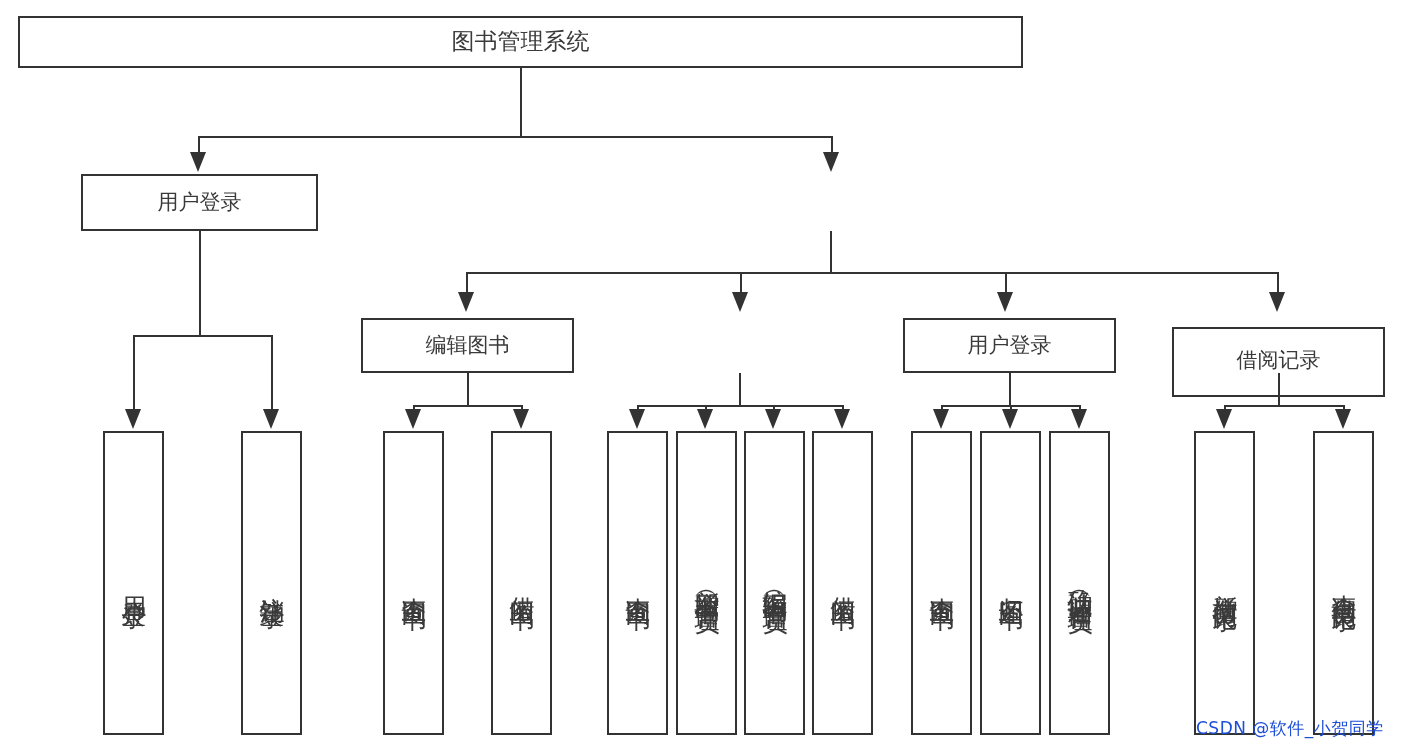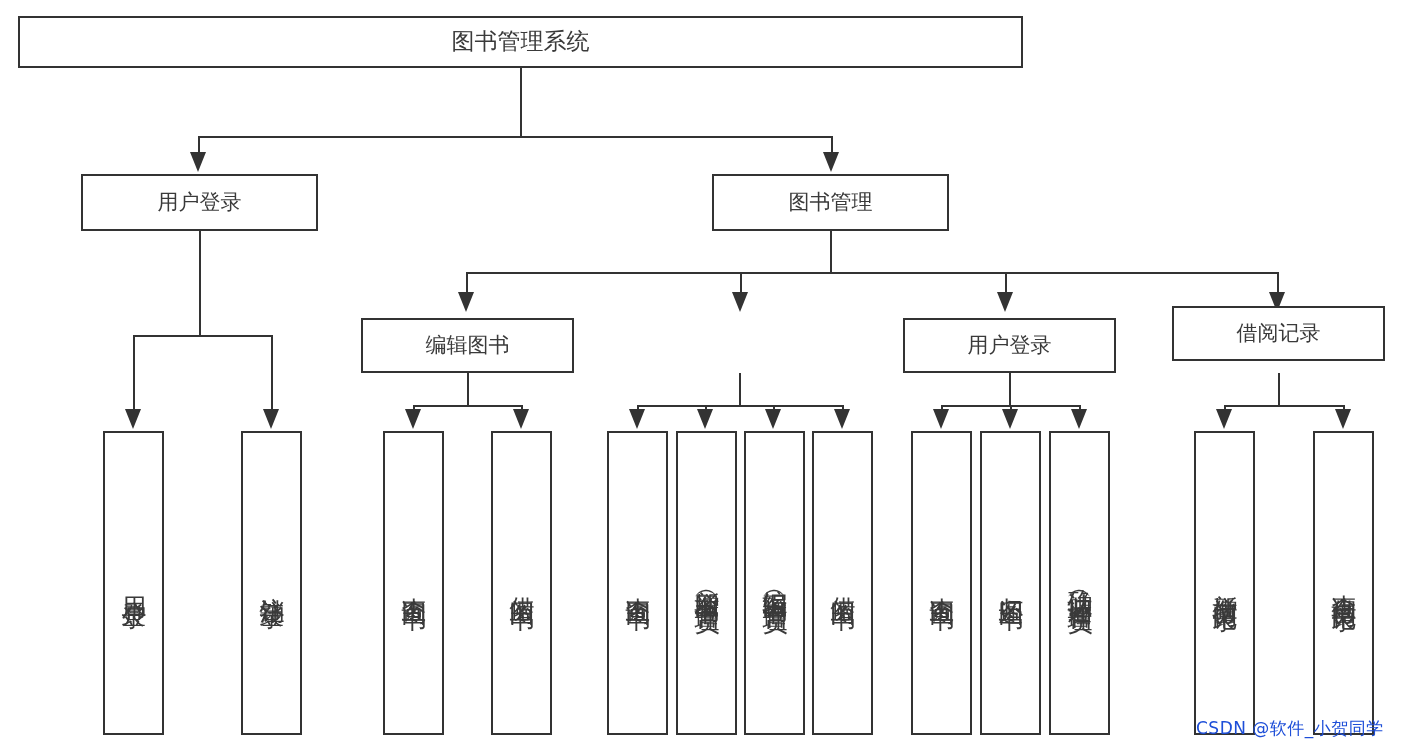--- a/index.html
+++ b/index.html
@@ -92,23 +92,20 @@
   <div class="hline" style="left:198px;top:136px;width:634px;"></div>
   <div class="vline" style="left:198px;top:136px;height:18px;"></div>
   <div class="arrow" style="left:190px;top:152px;"></div>
   <div class="vline" style="left:831px;top:136px;height:18px;"></div>
   <div class="arrow" style="left:823px;top:152px;"></div>
 
   <div class="node lvl2" style="left:81px;top:174px;width:237px;height:57px;">
     <span>用户登录</span>
   </div>
 
-  <div class="node lvl2" style="left:712px;top:174px;width:237px;height:57px;">
-    <span>图书管理</span>
-  </div>
 
   <div class="vline" style="left:199px;top:231px;height:104px;"></div>
   <div class="hline" style="left:133px;top:335px;width:139px;"></div>
   <div class="vline" style="left:133px;top:335px;height:76px;"></div>
   <div class="arrow" style="left:125px;top:409px;"></div>
   <div class="vline" style="left:271px;top:335px;height:76px;"></div>
   <div class="arrow" style="left:263px;top:409px;"></div>
 
   <div class="vline" style="left:830px;top:231px;height:41px;"></div>
   <div class="hline" style="left:466px;top:272px;width:812px;"></div>
@@ -127,21 +124,21 @@
 
   <div class="node lvl3" style="left:361px;top:318px;width:213px;height:55px;">
     <span>编辑图书</span>
   </div>
 
 
   <div class="node lvl3" style="left:903px;top:318px;width:213px;height:55px;">
     <span>用户登录</span>
   </div>
 
-  <div class="node lvl3" style="left:1172px;top:306px;width:213px;height:55px;">
+  <div class="node lvl3" style="left:1172px;top:327px;width:213px;height:70px;font-family:Liberation Mono, monospace;">
     <span>借阅记录</span>
   </div>
 
   <div class="vline" style="left:467px;top:373px;height:32px;"></div>
   <div class="hline" style="left:413px;top:405px;width:108px;"></div>
   <div class="vline" style="left:413px;top:405px;height:7px;"></div>
   <div class="arrow" style="left:405px;top:409px;"></div>
   <div class="vline" style="left:521px;top:405px;height:7px;"></div>
   <div class="arrow" style="left:513px;top:409px;"></div>
 

